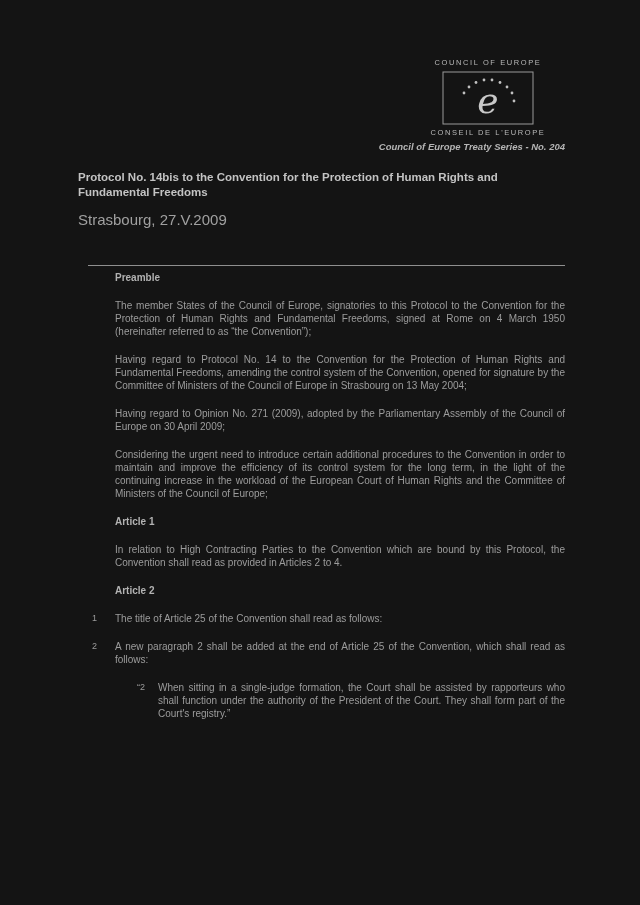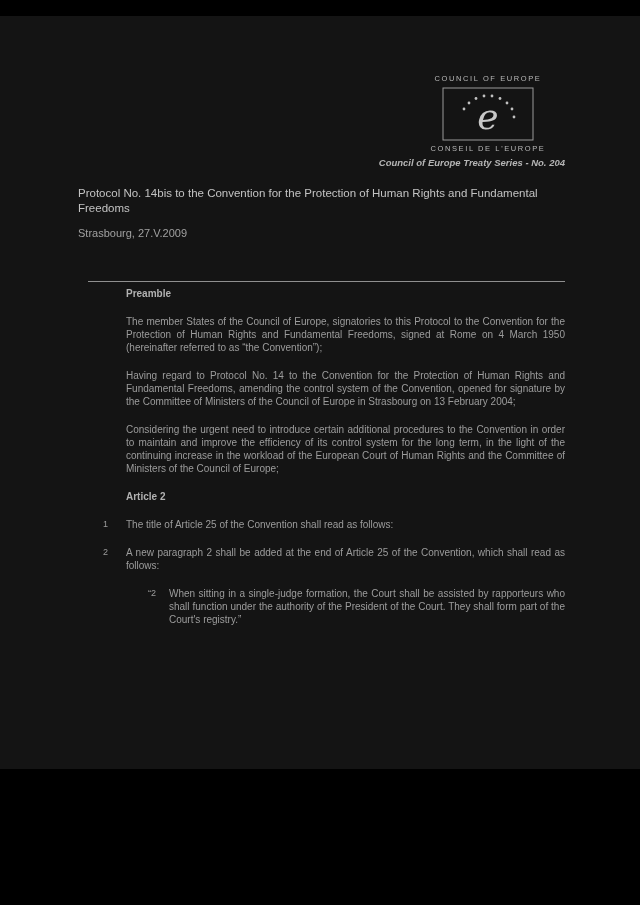--- a/index.html
+++ b/index.html
@@ -1,19 +1,19 @@
 <!DOCTYPE html>
 <html><head>
 <meta charset="utf-8">
 <style>
   html,body{margin:0;padding:0;background:#000;}
   .page{
     position:relative;
-    width:640px;height:753px;
-    margin:16px auto;
+    width:640px;height:905px;
+    margin:0 auto;
     background:#141414;
     color:#9c9c9c;
     font-family:"Liberation Sans", sans-serif;
     overflow:hidden;
   }
   
   .logo-block{
     position:absolute;
     top:58px;right:86px;
     width:132px;
@@ -35,40 +35,40 @@
     color:#b5b5b5;
     text-align:center;
   }
   
   .doc-title{
     position:absolute;
     top:170px;left:78px;right:75px;
     margin:0;
     font-size:11.5px;
     line-height:15px;
-    font-weight:normal;
+    font-weight:bold;
     color:#c3c3c3;
   }
   .dateline{
     position:absolute;
     top:211px;left:78px;
-    font-size:11px;
+    font-size:15px;
     color:#a0a0a0;
   }
   .rule{
     position:absolute;
     top:257px;left:88px;right:75px;
     height:1px;
     background:#8f8f8f;
     border:none;
   }
   
   .body{
     position:absolute;
-    top:271px;left:126px;right:75px;
+    top:271px;left:115px;right:75px;
   }
   .para, .numbered, .quote-block{
     font-size:10px;
     line-height:13px;
     text-align:justify;
     margin:0 0 15px 0;
     color:#9c9c9c;
   }
   .heading{
     font-size:10px;
@@ -133,23 +133,26 @@
   <h1 class="doc-title">Protocol No. 14bis to the Convention for the Protection of Human Rights and Fundamental Freedoms</h1>
   <div class="dateline">Strasbourg, 27.V.2009</div>
 
   <hr class="rule">
 
   <div class="body">
 
     <div class="heading">Preamble</div>
 
     <p class="para">The member States of the Council of Europe, signatories to this Protocol to the Convention for the Protection of Human Rights and Fundamental Freedoms, signed at Rome on 4 March 1950 (hereinafter referred to as “the Convention”);</p>
-    <p class="para">Having regard to Protocol No. 14 to the Convention for the Protection of Human Rights and Fundamental Freedoms, amending the control system of the Convention, opened for signature by the Committee of Ministers of the Council of Europe in Strasbourg on 13 February 2004;</p>
+    <p class="para">Having regard to Protocol No. 14 to the Convention for the Protection of Human Rights and Fundamental Freedoms, amending the control system of the Convention, opened for signature by the Committee of Ministers of the Council of Europe in Strasbourg on 13 May 2004;</p>
+    <p class="para">Having regard to Opinion No. 271 (2009), adopted by the Parliamentary Assembly of the Council of Europe on 30 April 2009;</p>
     <p class="para">Considering the urgent need to introduce certain additional procedures to the Convention in order to maintain and improve the efficiency of its control system for the long term, in the light of the continuing increase in the workload of the European Court of Human Rights and the Committee of Ministers of the Council of Europe;</p>
 
+    <div class="heading">Article 1</div>
+    <p class="para">In relation to High Contracting Parties to the Convention which are bound by this Protocol, the Convention shall read as provided in Articles 2 to 4.</p>
 
     <div class="heading">Article 2</div>
 
     <div class="numbered">
       <span class="num">1</span>
       <span>The title of Article 25 of the Convention shall read as follows:</span>
     </div>
 
 
     <div class="numbered">

